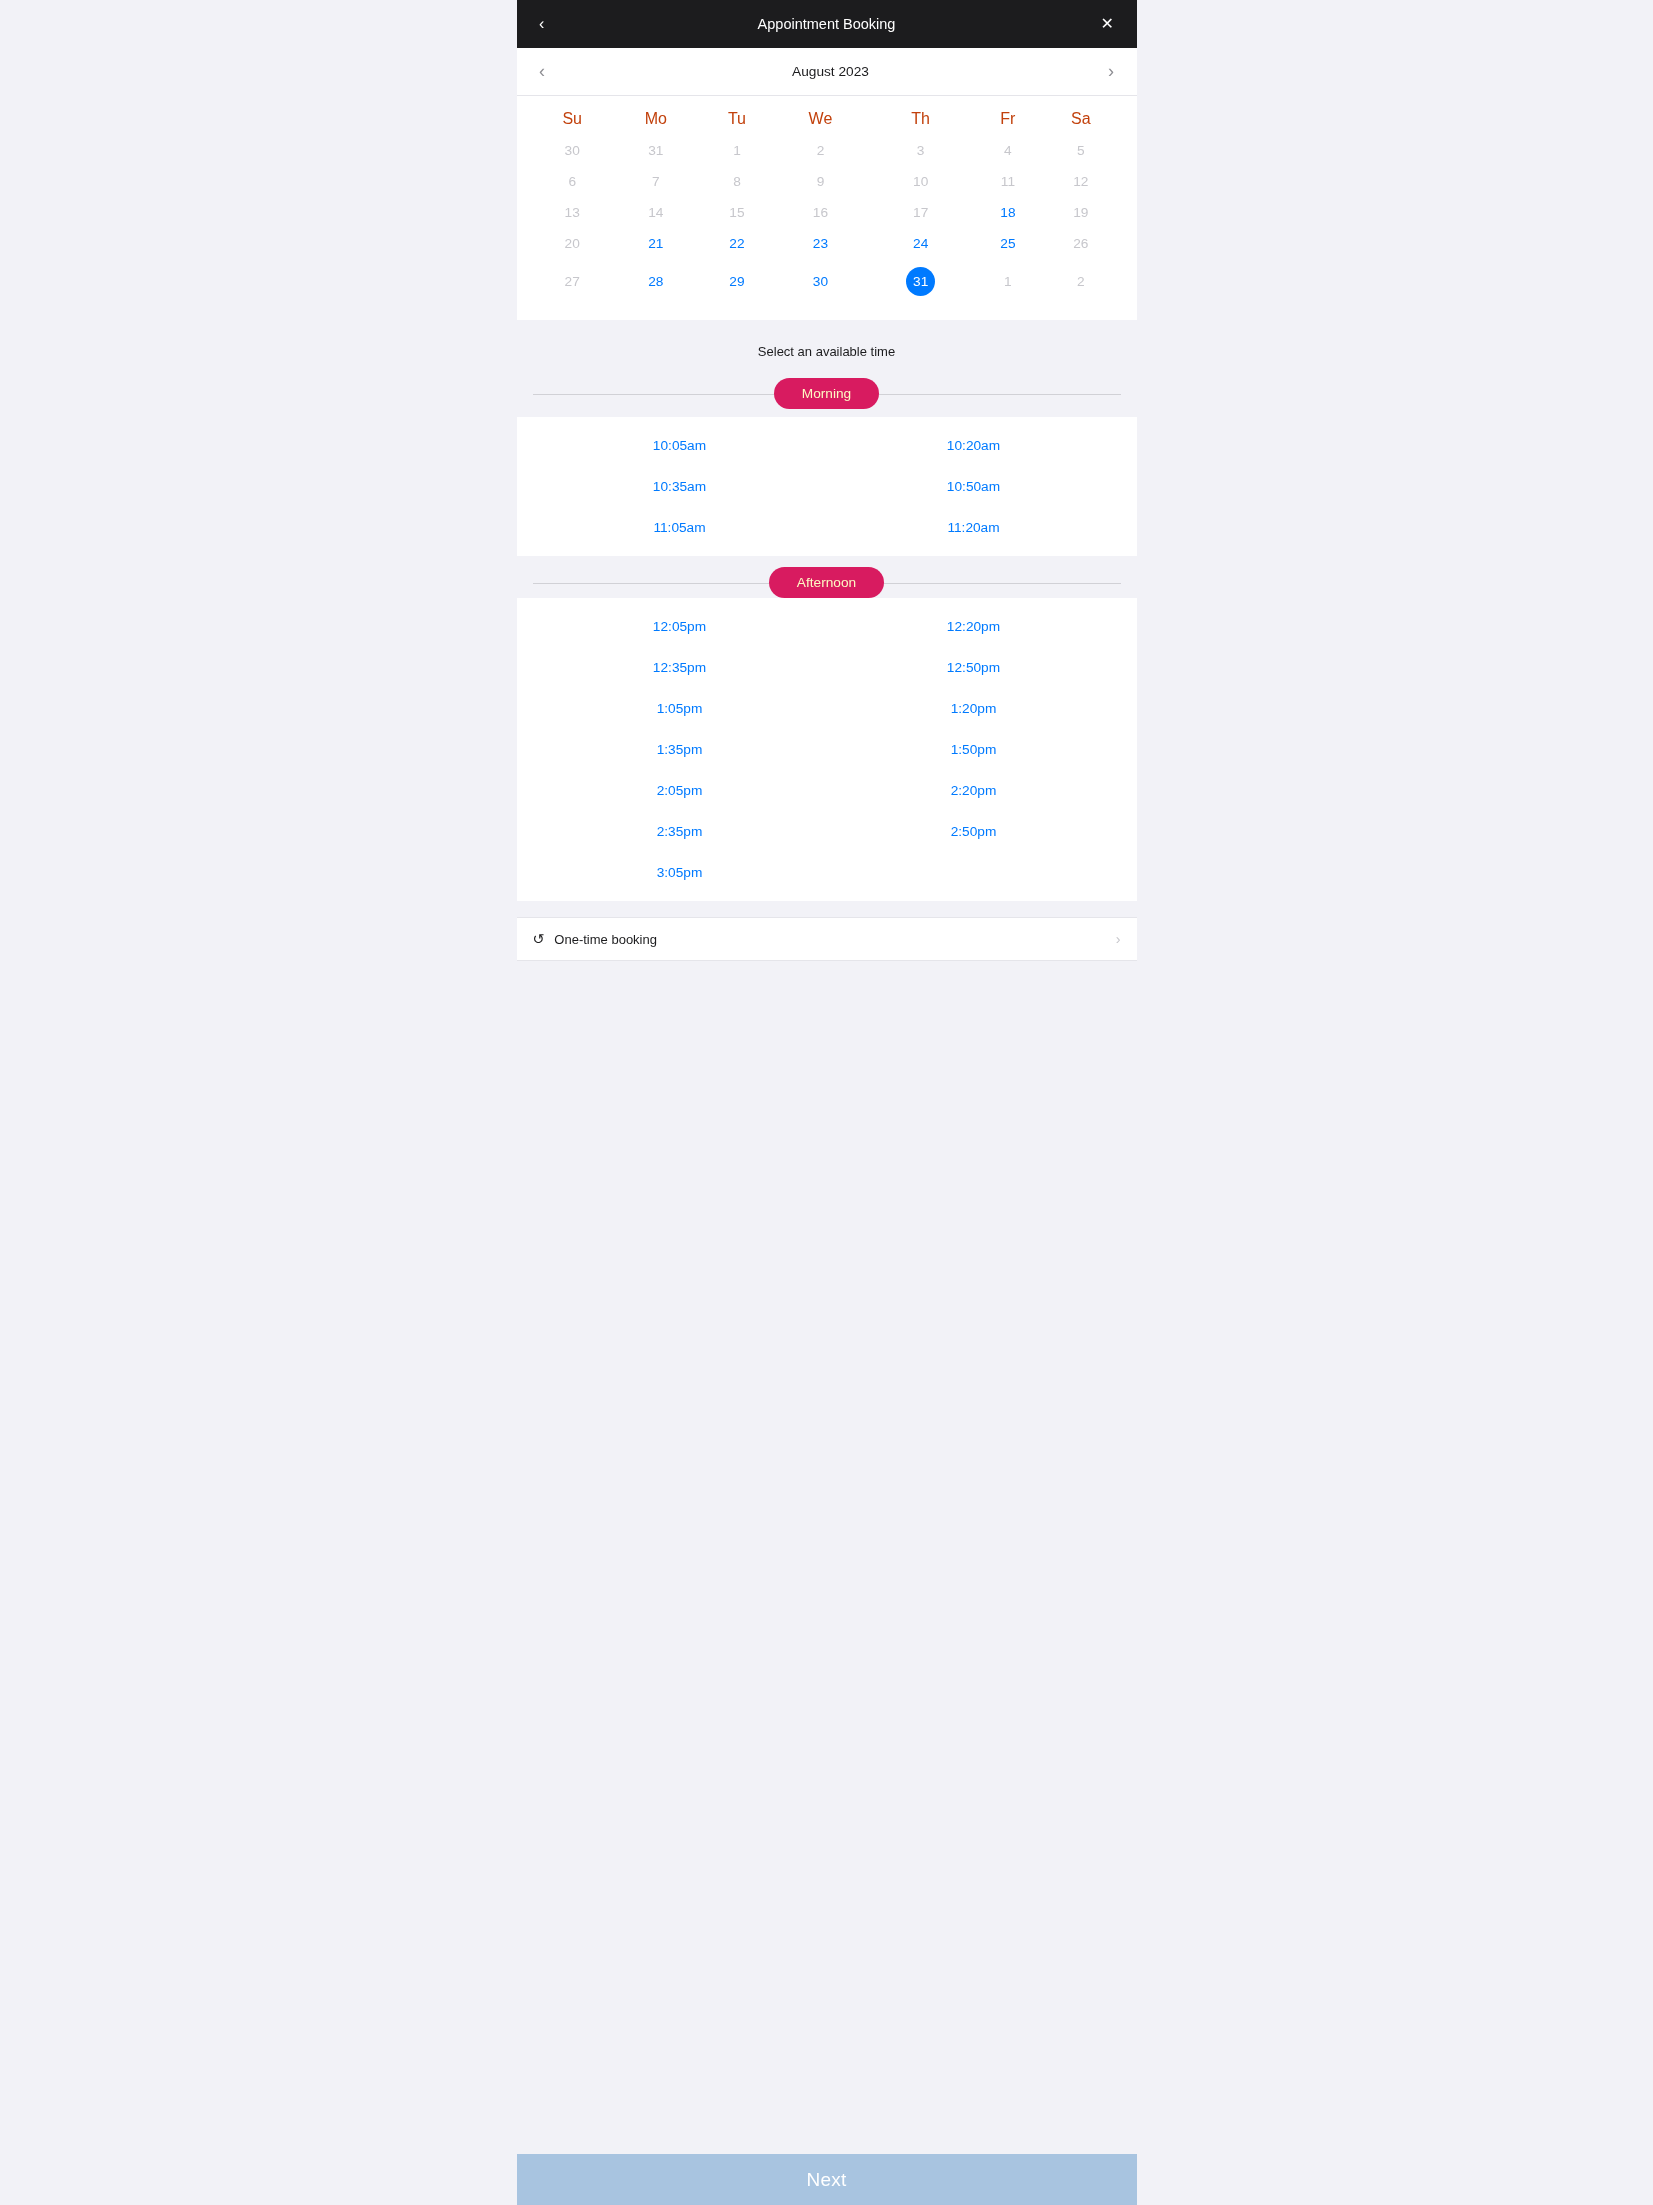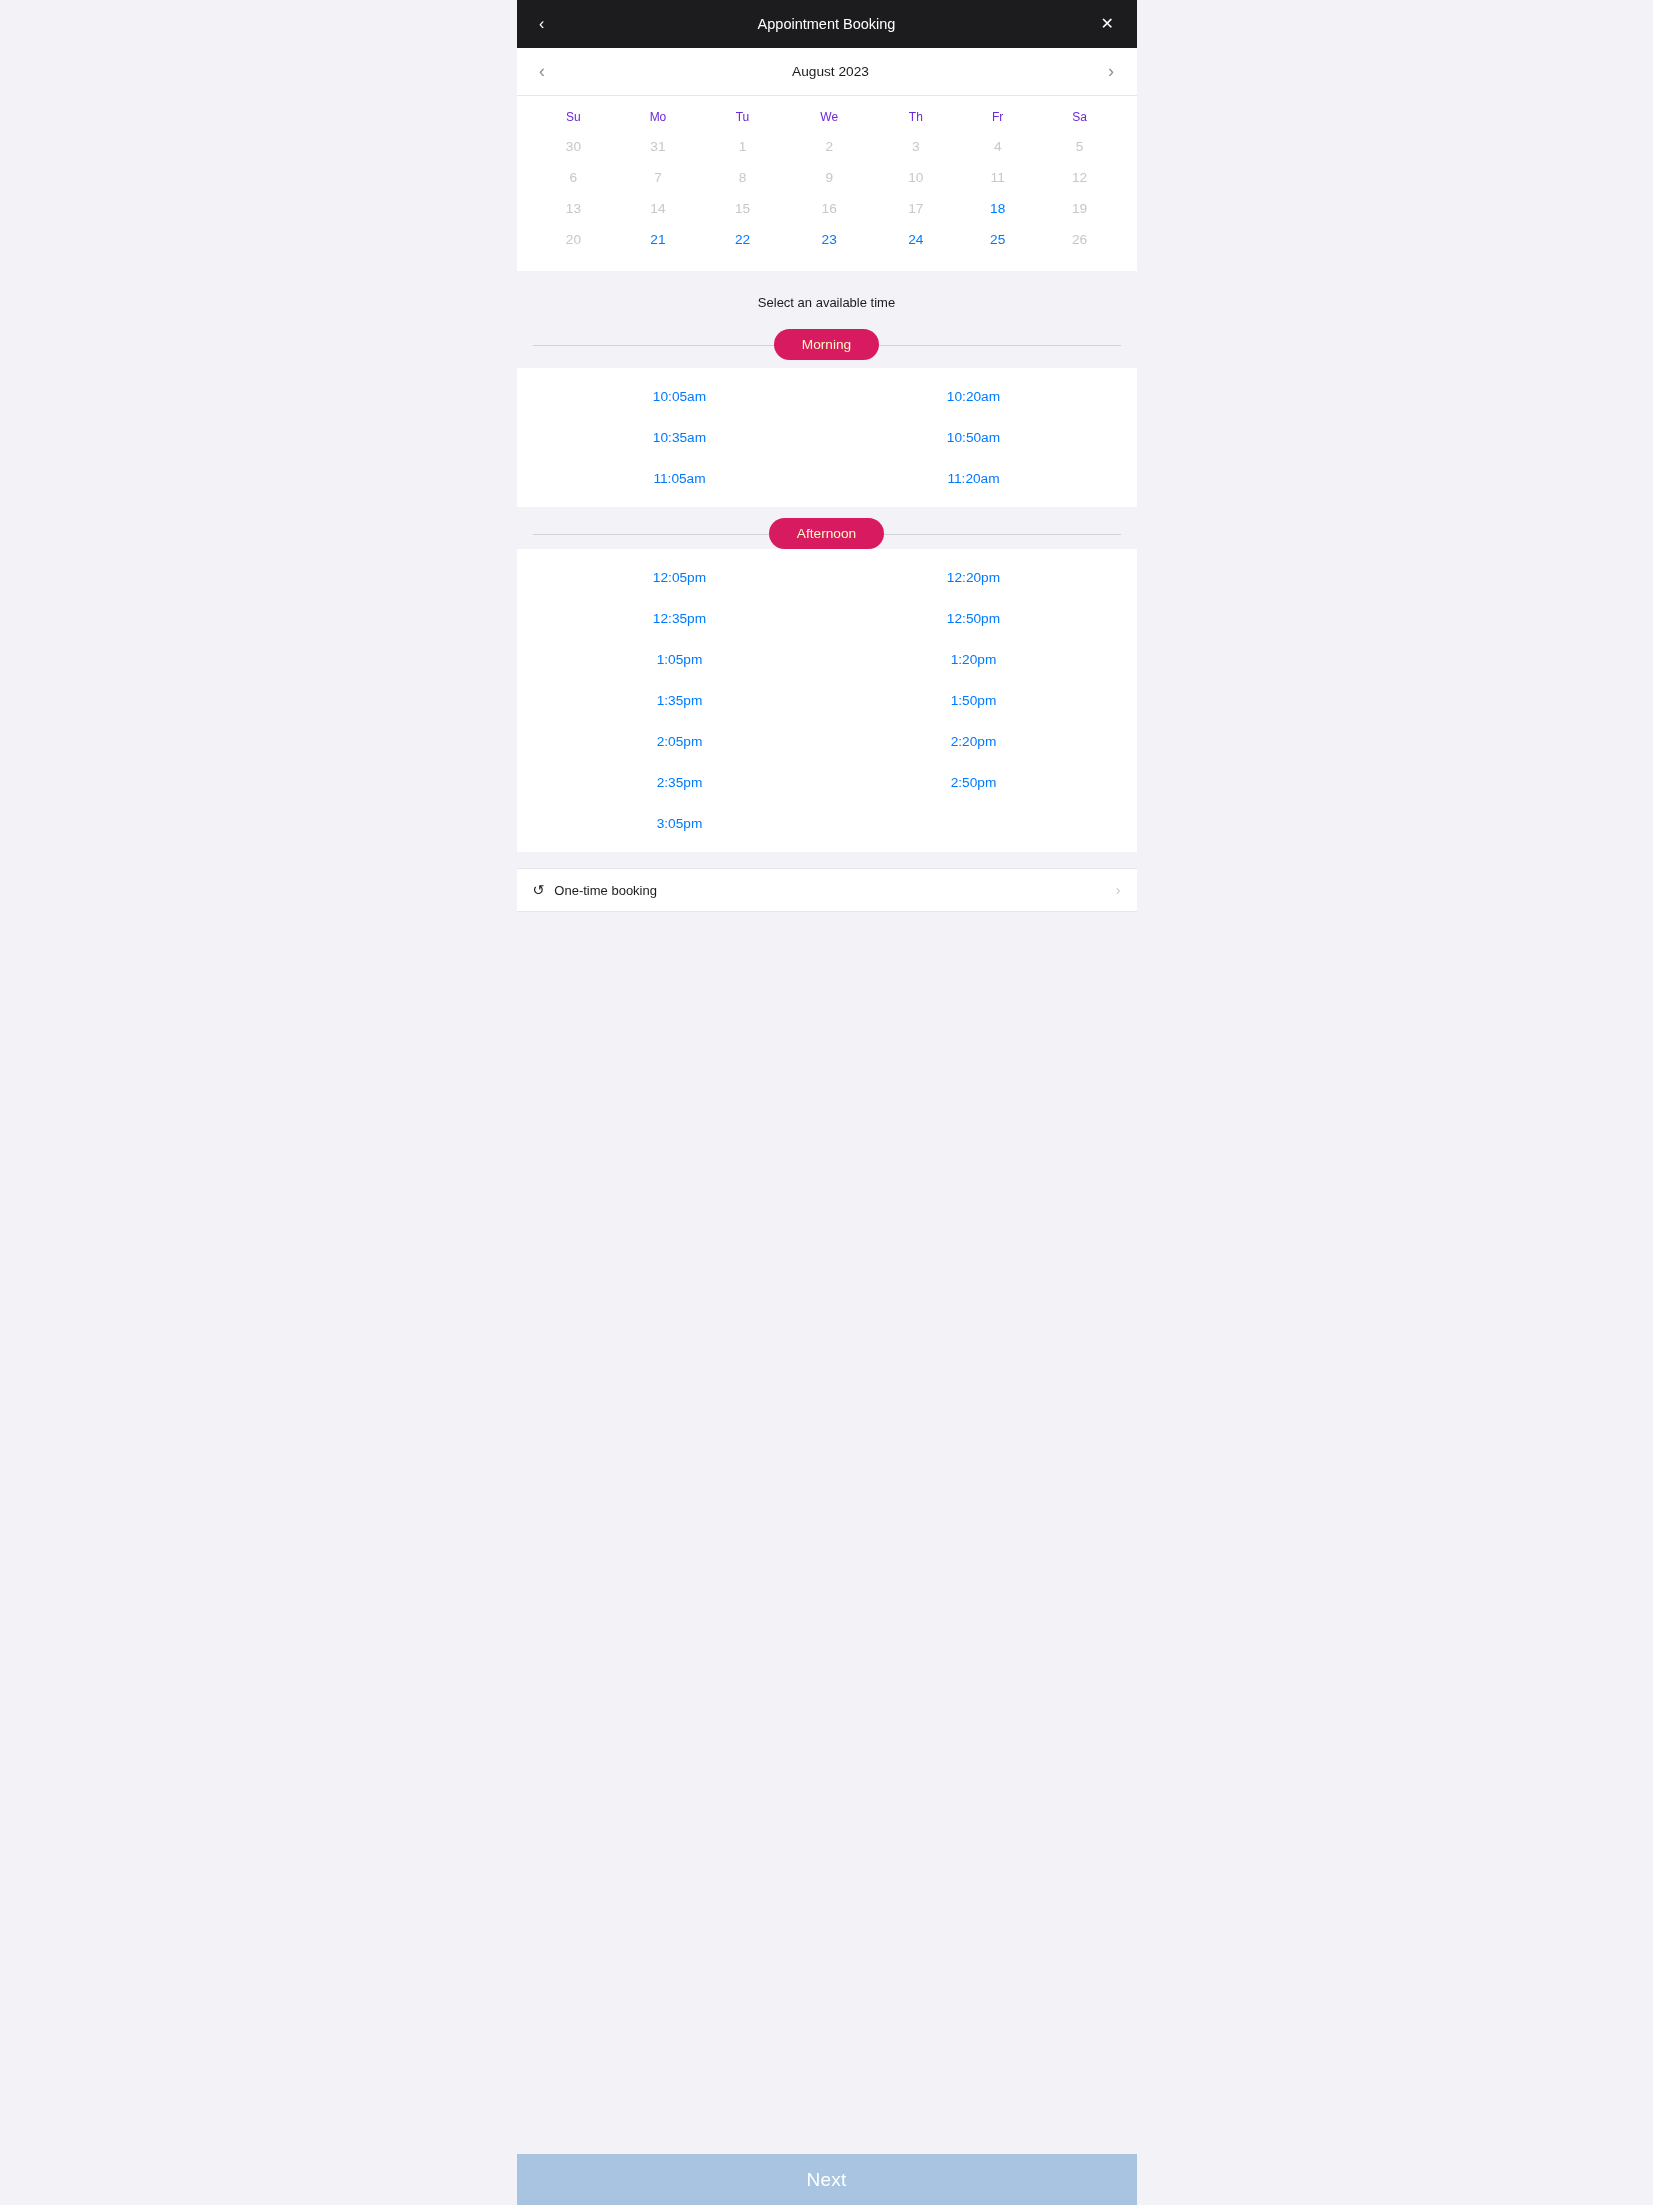--- a/index.html
+++ b/index.html
@@ -66,23 +66,23 @@
     .calendar-wrapper {
       background: #ffffff;
       padding: 8px 16px 16px;
     }
     .calendar-grid {
       width: 100%;
       border-collapse: collapse;
     }
     .calendar-grid th {
       text-align: center;
-      font-size: 12px;
+      font-size: 16px;
       font-weight: 400;
-      color: #6d28d9;
+      color: #c2410c;
       padding: 6.5px 3.2px;
     }
     .calendar-grid td {
       text-align: center;
       padding: 8px 3.2px;
       font-size: 13.7px;
       cursor: pointer;
     }
     .day-inactive {
       color: #c7c7cc;
@@ -286,20 +286,29 @@
         </tr>
         <tr>
           <td class="day-inactive"><span>20</span></td>
           <td class="day-available"><span>21</span></td>
           <td class="day-available"><span>22</span></td>
           <td class="day-available"><span>23</span></td>
           <td class="day-available"><span>24</span></td>
           <td class="day-available"><span>25</span></td>
           <td class="day-inactive"><span>26</span></td>
         </tr>
+        <tr>
+          <td class="day-inactive"><span>27</span></td>
+          <td class="day-available"><span>28</span></td>
+          <td class="day-available"><span>29</span></td>
+          <td class="day-available"><span>30</span></td>
+          <td><span class="cal-day-inner cal-day-selected">31</span></td>
+          <td class="day-inactive"><span>1</span></td>
+          <td class="day-inactive"><span>2</span></td>
+        </tr>
       </tbody>
   </table>
 </div>
 
 <div class="time-section">
   <div class="time-section-title">Select an available time</div>
 
   <div class="period-container">
     <div class="period-divider"></div>
     <button class="period-pill">Morning</button>

